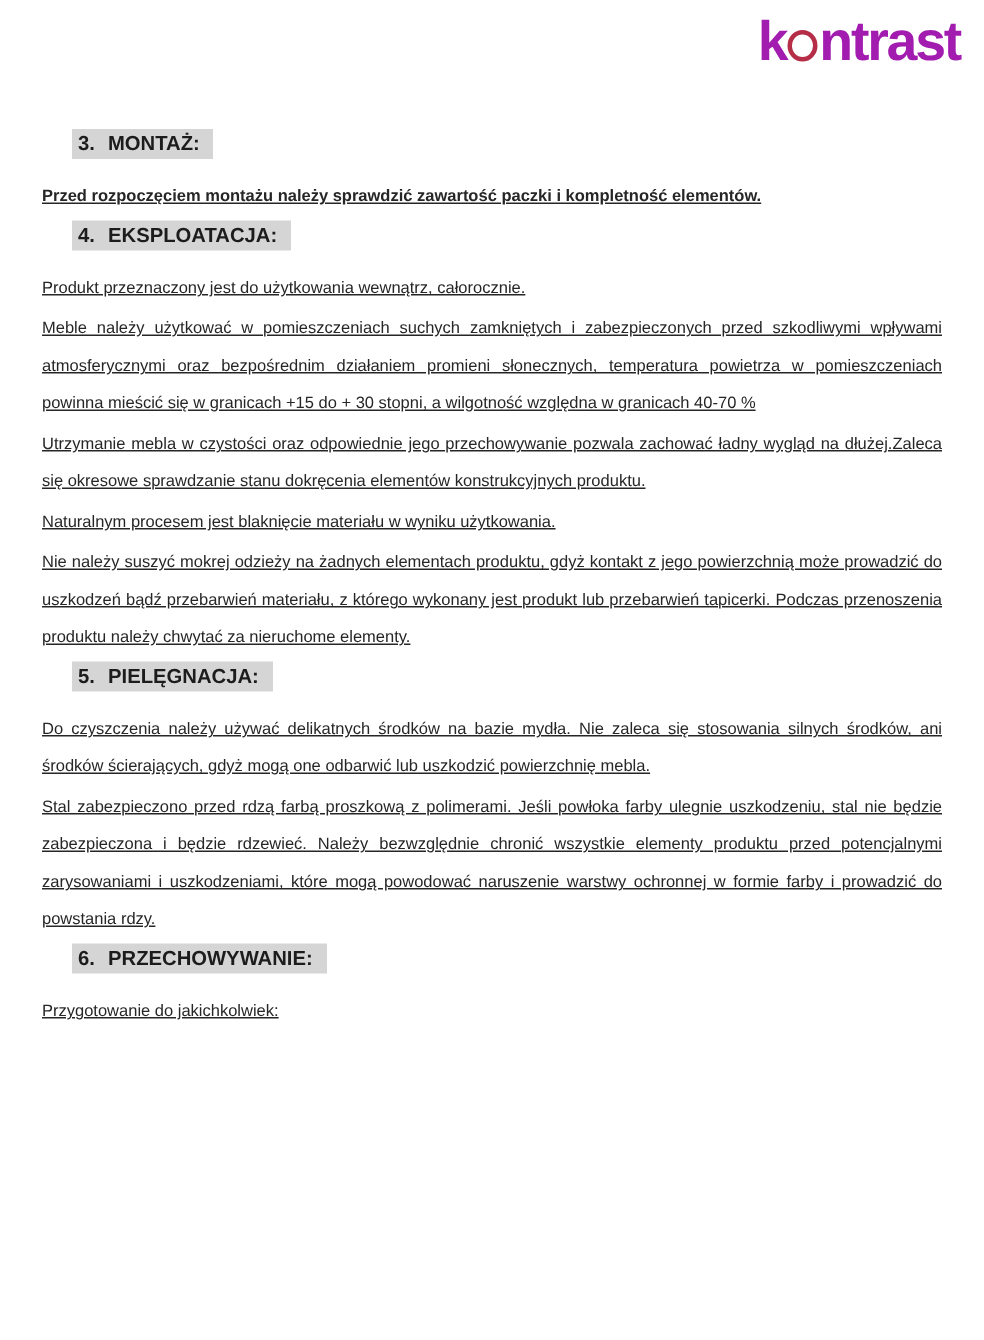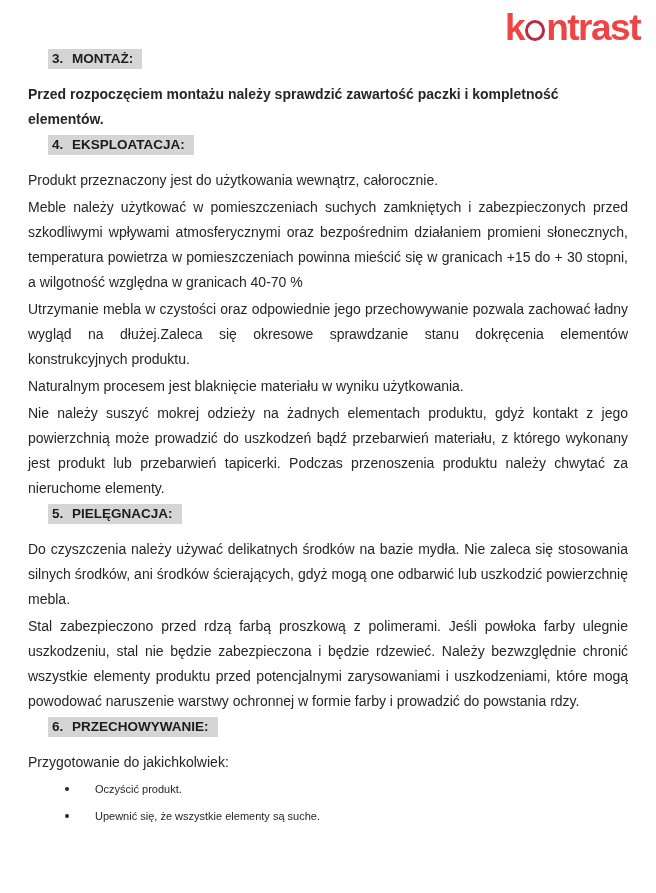--- a/index.html
+++ b/index.html
@@ -8,38 +8,38 @@
     width:656px; height:893px;
     background:#ffffff;
     overflow:hidden;
     font-family:"Liberation Sans", sans-serif;
     color:#262626;
   }
   
   .logo {
     position:absolute; top:9px; right:16px;
     font-size:37px; font-weight:bold; letter-spacing:-1.5px;
-    color:#ef4444; line-height:38px; white-space:nowrap;
+    color:#a21caf; line-height:38px; white-space:nowrap;
   }
   .logo .ring {
     display:inline-block; width:14px; height:15px;
     border:3px solid #b52d46; border-radius:50%;
     margin:0 1px; vertical-align:-1px;
   }
   
-  .content { padding:46px 28px 0 28px; }
+  .content { padding:46px 28px 0 28px;margin-top:37px; }
   
   .sec-heading { margin:3px 0 13px 0; font-size:13.5px; font-weight:bold; color:#1c1c1c; }
   .sec-heading .hl {
     display:inline-block; background:#d5d5d5;
     padding:2px 9px 3px 4px; margin-left:20px; line-height:15px;
   }
   .sec-heading .num { display:inline-block; width:20px; }
   
-  p.para { margin:0 0 2px 0; font-size:14px; line-height:25px; }
+  p.para { margin:0 0 2px 0; font-size:11px; line-height:25px;text-decoration:underline; }
   .bold { font-weight:bold; }
   .just { text-align:justify; }
   
   ul.prep-list { margin:2px 0 0 0; padding:0; list-style:none; }
   ul.prep-list li {
     position:relative; padding-left:67px;
     font-size:11px; line-height:24px; margin-bottom:3px;
   }
   ul.prep-list li::before {
     content:""; position:absolute; left:37px; top:10px;
@@ -79,20 +79,16 @@
       </div>
       <p class="para just">Do czyszczenia należy używać delikatnych środków na bazie mydła. Nie zaleca się stosowania silnych środków, ani środków ścierających, gdyż mogą one odbarwić lub uszkodzić powierzchnię mebla.</p>
       <p class="para just">Stal zabezpieczono przed rdzą farbą proszkową z polimerami. Jeśli powłoka farby ulegnie uszkodzeniu, stal nie będzie zabezpieczona i będzie rdzewieć. Należy bezwzględnie chronić wszystkie elementy produktu przed potencjalnymi zarysowaniami i uszkodzeniami, które mogą powodować naruszenie warstwy ochronnej w formie farby i prowadzić do powstania rdzy.</p>
     </div>
 
     <div class="sec-6">
       <div class="sec-heading">
         <span class="hl"><span class="num">6.</span><span>PRZECHOWYWANIE:</span></span>
       </div>
       <p class="para">Przygotowanie do jakichkolwiek:</p>
-      <ul class="prep-list">
-        <li>Oczyścić produkt.</li>
-        <li>Upewnić się, że wszystkie elementy są suche.</li>
-      </ul>
     </div>
 
   </div>
 </div>
 
 </body></html>

